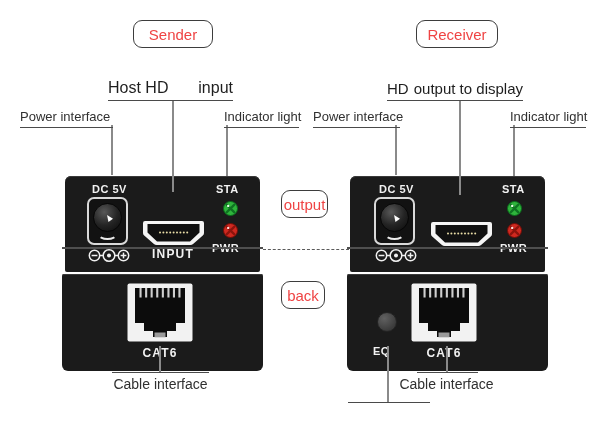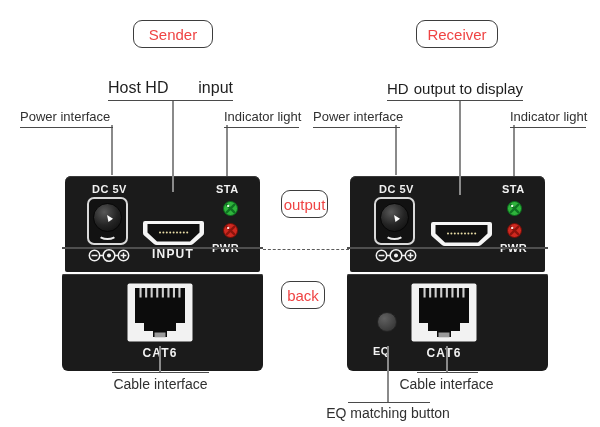--- a/index.html
+++ b/index.html
@@ -278,17 +278,14 @@
   </div>
 
   <div class="abs vline" style="left:446px; top:346px; height:27px;"></div>
   <div class="abs rule-o" style="left:417px; top:372px; width:61px;"></div>
   <div class="abs bottomlabel" style="left:396px; top:376px; width:101px; text-align:center; z-index:6;">
     <span>Cable interface</span>
   </div>
 
   <div class="abs vline" style="left:387px; top:346px; height:56px;"></div>
   <div class="abs rule-o" style="left:348px; top:402px; width:82px;"></div>
-  <div class="abs bottomlabel" style="left:326px; top:405px; width:124px; text-align:center; z-index:6;">
-    <span>EQ matching button</span>
-  </div>
 
 </div>
 
 </body></html>

